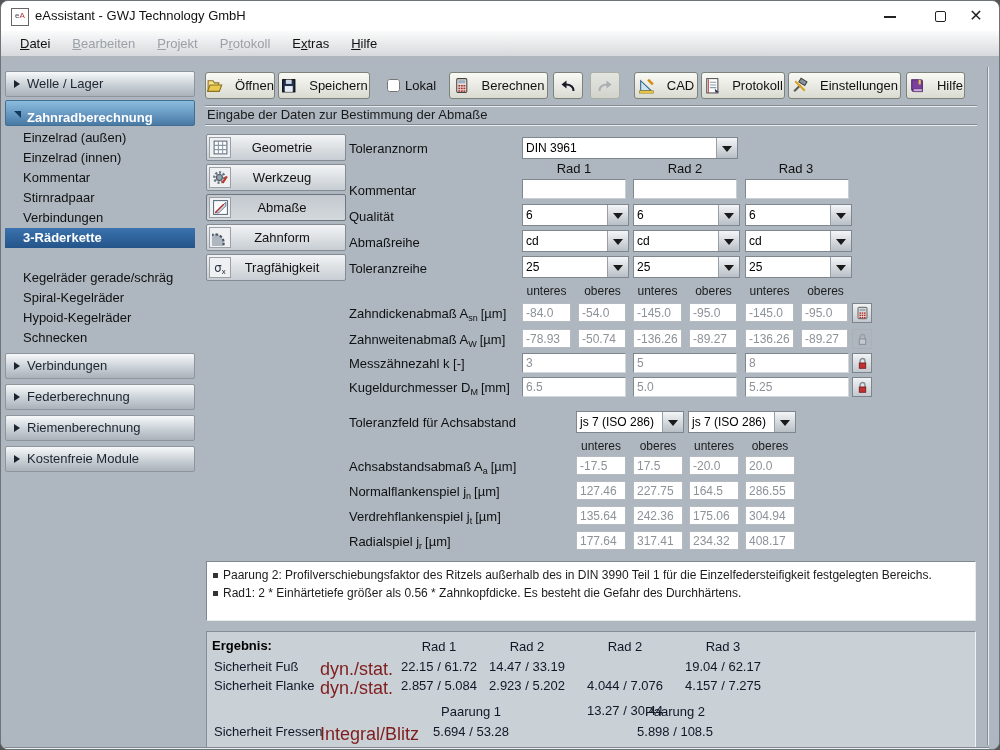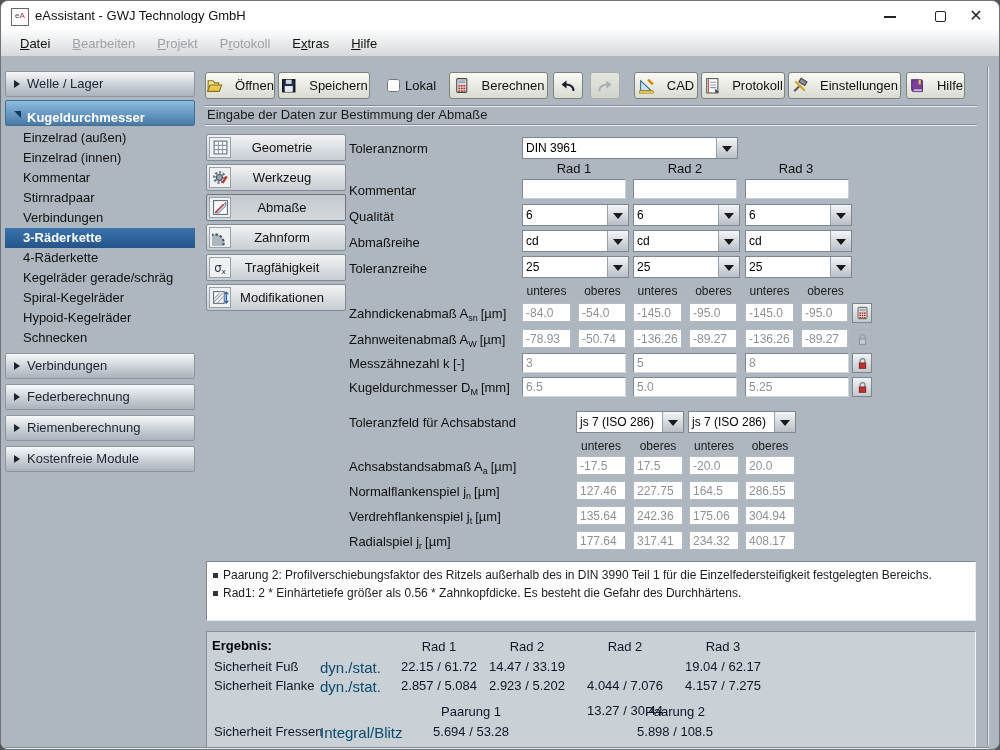--- a/index.html
+++ b/index.html
@@ -81,21 +81,21 @@
   .warnbox{position:absolute;left:205px;top:504px;width:770px;height:60px;background:#fff;box-sizing:border-box;
            border:1px solid #81888f;border-bottom-color:#e6eaed;border-right-color:#e6eaed;}
   .warnline{position:absolute;left:6px;font-size:12px;color:#1c1c1c;white-space:nowrap;}
   .bullet{display:inline-block;width:5px;height:5px;background:#333;margin:0 5px 1px 0;}
   
   .results{position:absolute;left:205px;top:574px;width:770px;height:144px;background:#c9d0d6;box-sizing:border-box;
            border:1px solid #868d94;border-bottom-color:#f0f3f5;border-right-color:#f0f3f5;}
   .rtitle{position:absolute;left:5px;top:6px;font-size:13px;font-weight:bold;color:#000;}
   .rhdr{position:absolute;width:84px;text-align:center;font-size:13px;color:#101828;}
   .rlabel{position:absolute;left:7px;font-size:13px;color:#101828;white-space:nowrap;}
-  .rmode{position:absolute;left:113px;font-size:15px;color:#0c4a6e;white-space:nowrap;}
+  .rmode{position:absolute;left:113px;font-size:18px;color:#7f1d1d;white-space:nowrap;}
   .rval{position:absolute;width:96px;text-align:center;font-size:13px;color:#101828;white-space:nowrap;}
   .rvalw{position:absolute;width:150px;text-align:center;font-size:13px;color:#101828;white-space:nowrap;}
 </style>
 </head>
 <body>
 
 <div id="window">
 
   <div class="titlebar">
     <span class="appicon">e<b>A</b></span>
@@ -114,29 +114,28 @@
     <span class="menuitem disabled"><span class="accel">B</span><span>earbeiten</span></span>
     <span class="menuitem disabled"><span class="accel">P</span><span>rojekt</span></span>
     <span class="menuitem disabled"><span>P</span><span class="accel">r</span><span>otokoll</span></span>
     <span class="menuitem"><span>E</span><span class="accel">x</span><span>tras</span></span>
     <span class="menuitem"><span class="accel">H</span><span>ilfe</span></span>
   </div>
 
   <div class="content">
 
     <div class="sgroup" style="top:14px;"><span class="tri"></span><span>Welle / Lager</span></div>
-    <div class="sgroup blue" style="top:43px;"><span class="tri"></span><span>Kugeldurchmesser</span></div>
+    <div class="sgroup blue" style="top:43px;"><span class="tri"></span><span>Zahnradberechnung</span></div>
 
     <div class="sitem" style="top:71px;">Einzelrad (außen)</div>
     <div class="sitem" style="top:91px;">Einzelrad (innen)</div>
     <div class="sitem" style="top:111px;">Kommentar</div>
     <div class="sitem" style="top:131px;">Stirnradpaar</div>
     <div class="sitem" style="top:151px;">Verbindungen</div>
     <div class="sitem selected" style="top:171px;">3-Räderkette</div>
-    <div class="sitem" style="top:191px;">4-Räderkette</div>
     <div class="sitem" style="top:211px;">Kegelräder gerade/schräg</div>
     <div class="sitem" style="top:231px;">Spiral-Kegelräder</div>
     <div class="sitem" style="top:251px;">Hypoid-Kegelräder</div>
     <div class="sitem" style="top:271px;">Schnecken</div>
 
     <div class="sgroup" style="top:296px;"><span class="tri"></span><span>Verbindungen</span></div>
     <div class="sgroup" style="top:327px;"><span class="tri"></span><span>Federberechnung</span></div>
     <div class="sgroup" style="top:358px;"><span class="tri"></span><span>Riemenberechnung</span></div>
     <div class="sgroup" style="top:389px;"><span class="tri"></span><span>Kostenfreie Module</span></div>
 
@@ -267,32 +266,20 @@
       <span class="nlabel">Zahnform</span>
     </div>
     <div class="navbtn" style="top:197px;">
       <span class="icobox">
           <svg width="17" height="17" viewBox="0 0 16 16">
             <text x="2" y="12" font-size="11" fill="#2a3545" font-family="DejaVu Sans">σ</text>
             <text x="9" y="14" font-size="7" fill="#2a3545" font-family="DejaVu Sans">x</text>
           </svg>
         </span>
       <span class="nlabel">Tragfähigkeit</span>
-    </div>
-    <div class="navbtn" style="top:227px;">
-      <span class="icobox">
-          <svg width="17" height="17" viewBox="0 0 16 16">
-            <rect x="1.5" y="2.5" width="10" height="11" fill="#fff" stroke="#5a6a7a"></rect>
-            <path d="M2 12 l8-8 M2 9 l5-5 M5 13 l6-6" stroke="#9aa5b1" fill="none"></path>
-            <polygon points="13.5,2 16,5 11,5" fill="#2563b0"></polygon>
-            <polygon points="13.5,14 16,11 11,11" fill="#2563b0"></polygon>
-            <line x1="13.5" y1="5" x2="13.5" y2="11" stroke="#2563b0" stroke-width="1.4"></line>
-          </svg>
-        </span>
-      <span class="nlabel">Modifikationen</span>
     </div>
 
     <span class="flabel" style="top:84px;">Toleranznorm</span>
     <div class="dd" style="left:521px;top:80px;width:216px;">
       <span class="val">DIN 3961</span>
         <span class="btn"></span>
     </div>
 
     <span class="radhdr" style="left:523px;top:104px;">Rad 1</span>
     <span class="radhdr" style="left:634px;top:104px;">Rad 2</span>

